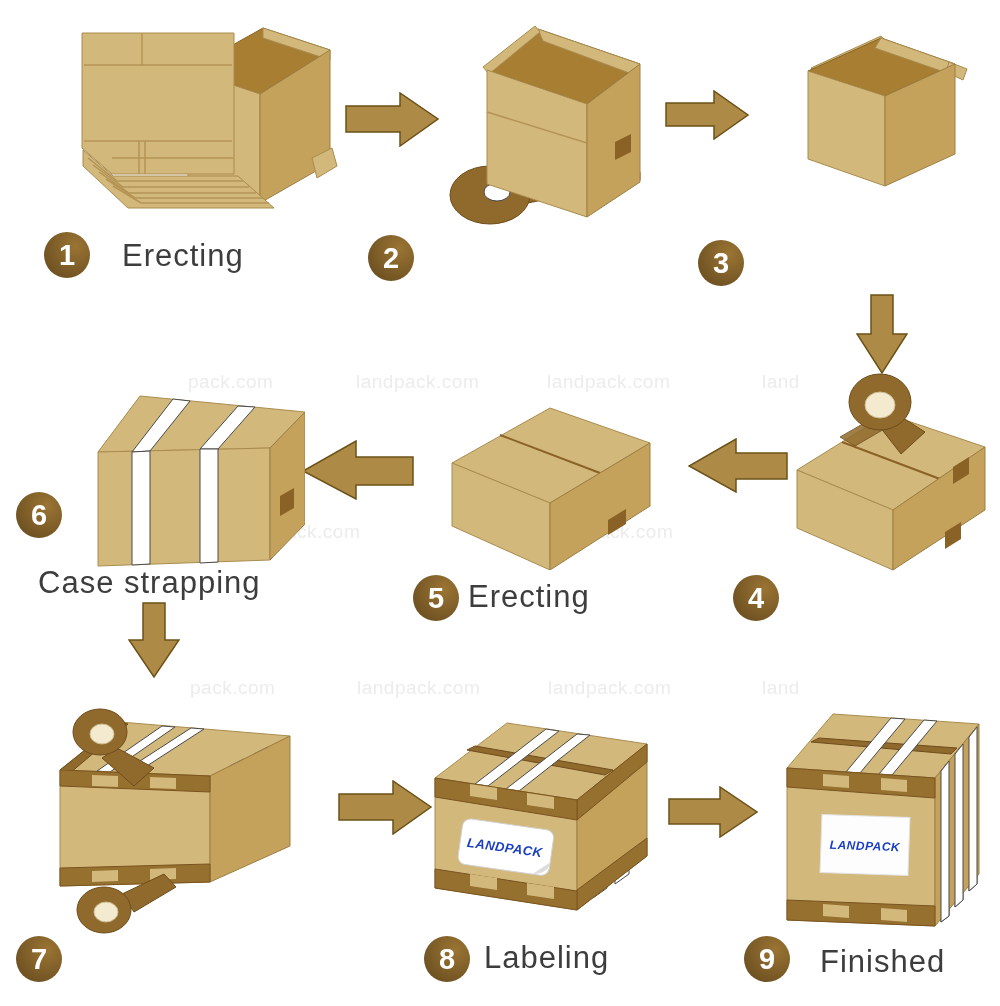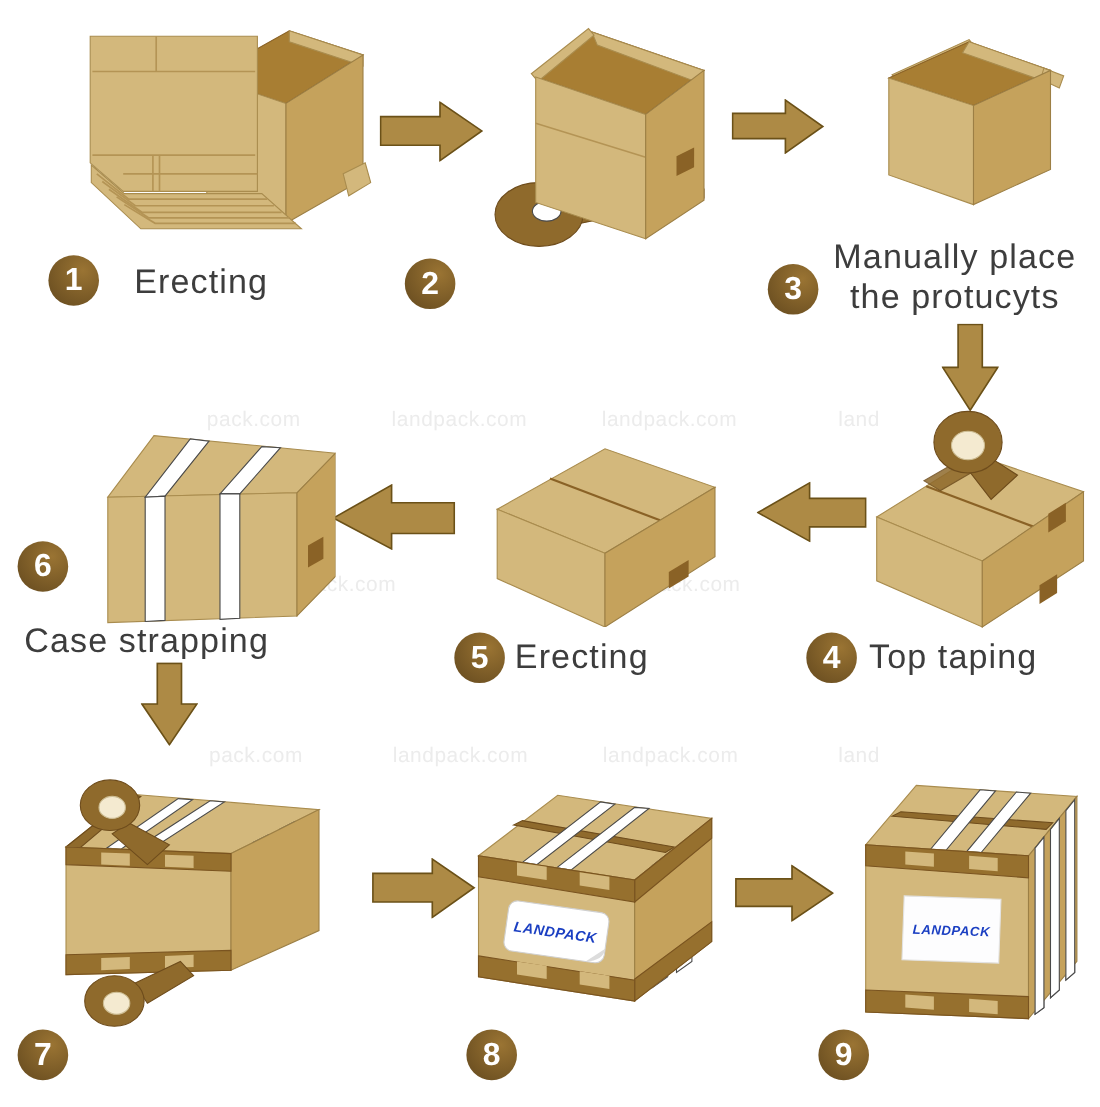--- a/index.html
+++ b/index.html
@@ -105,24 +105,20 @@
     <polygon class="f-tan" points="98,22 172,48 164,57 92,32"></polygon>
     <polygon class="f-tan" points="166,46 184,53 180,64 163,56"></polygon>
     <polygon class="f-tan" points="25,55 102,80 102,170 25,143"></polygon>
     <polygon class="f-mid" points="102,80 172,48 172,138 102,170"></polygon>
   </svg>
 
   <div class="num" style="left:44px;top:232px">1</div>
   <div class="lbl" style="left:122px;top:238px">Erecting</div>
   <div class="num" style="left:368px;top:235px">2</div>
   <div class="num" style="left:698px;top:240px">3</div>
-  <div class="lbl lbl-c" style="left:740px;top:216px;width:256px">
-    <div>Manually place</div>
-    <div>the protucyts</div>
-  </div>
 
   <svg class="illus" style="left:856px;top:294px" width="52" height="80" viewBox="0 0 52 80">
     <polygon class="f-arrow" points="15,1 37,1 37,40 51,40 26,79 1,40 15,40"></polygon>
   </svg>
 
   <svg class="illus" style="left:785px;top:362px" width="205" height="210" viewBox="0 0 205 210">
     <polygon class="f-tan" points="12,108 102,52 200,85 108,148"></polygon>
     <line class="lnt2" x1="57" y1="80" x2="155" y2="117"></line>
     <polygon class="f-tape" points="55,75 95,52 113,59 70,84" opacity="0.85"></polygon>
     <polygon class="f-tan" points="12,108 108,148 108,208 12,166"></polygon>
@@ -161,25 +157,24 @@
       <polygon class="f-white" points="62,76 80,75 120,25 103,23"></polygon>
       <polygon class="f-white" points="62,76 80,75 80,188 62,189"></polygon>
     </g>
     <g>
       <polygon class="f-white" points="130,73 148,73 185,31 168,30"></polygon>
       <polygon class="f-white" points="130,73 148,73 148,186 130,187"></polygon>
     </g>
   </svg>
 
   <div class="num" style="left:16px;top:492px">6</div>
-  <div class="lbl" style="left:22px;top:565px">Case strapping</div>
+  <div class="lbl" style="left:38px;top:565px">Case strapping</div>
   <div class="num" style="left:413px;top:575px">5</div>
   <div class="lbl" style="left:468px;top:579px">Erecting</div>
   <div class="num" style="left:733px;top:575px">4</div>
-  <div class="lbl" style="left:790px;top:579px">Top taping</div>
 
   <svg class="illus" style="left:128px;top:602px" width="52" height="76" viewBox="0 0 52 76">
     <polygon class="f-arrow" points="15,1 37,1 37,38 51,38 26,75 1,38 15,38"></polygon>
   </svg>
 
   <svg class="illus" style="left:22px;top:696px" width="300" height="240" viewBox="0 0 300 240">
     <polygon class="f-tan" points="38,74 98,26 268,40 188,80"></polygon>
     <g>
       <polygon class="f-white" points="75,75 88,76 153,31 140,30"></polygon>
       <polygon class="f-white" points="101,76 114,77 182,33 169,32"></polygon>
@@ -263,15 +258,17 @@
     <polygon class="f-notch" points="48,210 74,212 74,224 48,222"></polygon>
     <polygon class="f-notch" points="106,214 132,216 132,228 106,226"></polygon>
     <g transform="rotate(2 90 150)">
       <rect x="46" y="122" width="88" height="58" fill="#fdfdfe" stroke="#e2e2e2"></rect>
       <text class="brand" x="90" y="156" font-size="12" text-anchor="middle">LANDPACK</text>
     </g>
   </svg>
 
   <div class="num" style="left:16px;top:936px">7</div>
   <div class="num" style="left:424px;top:936px">8</div>
+  <div class="lbl" style="left:484px;top:940px">Labeling</div>
   <div class="num" style="left:744px;top:936px">9</div>
+  <div class="lbl" style="left:820px;top:944px">Finished</div>
 
 </div>
 
 </body></html>

